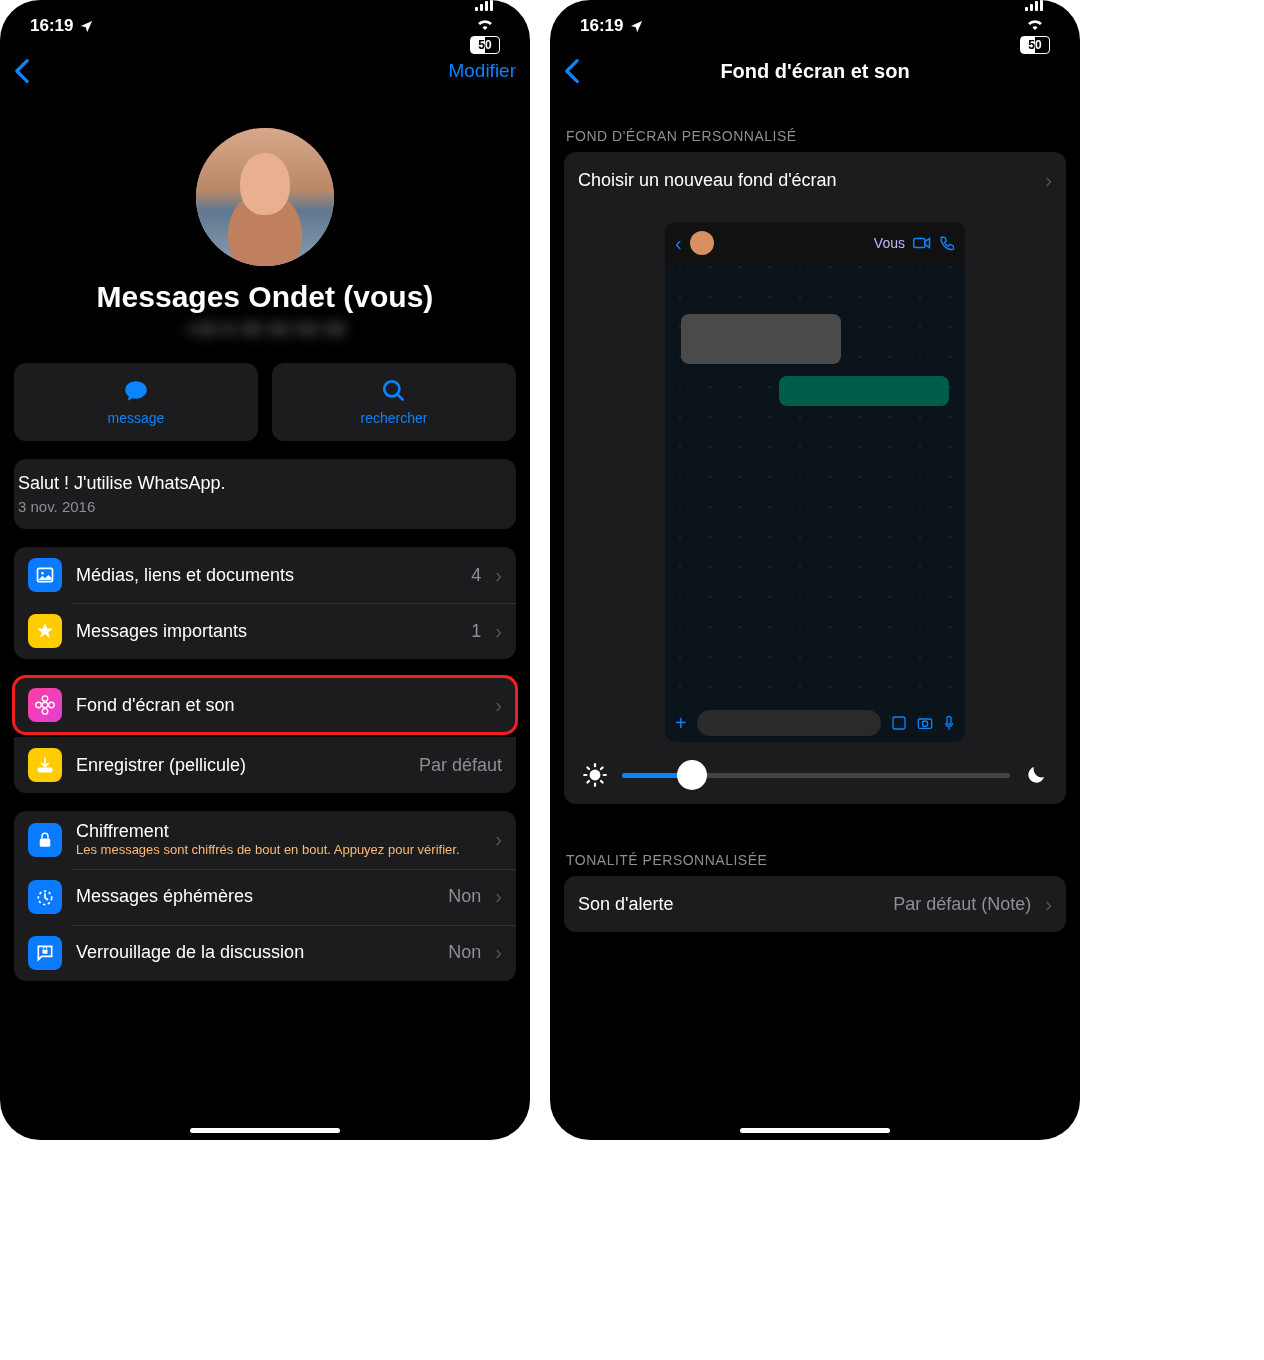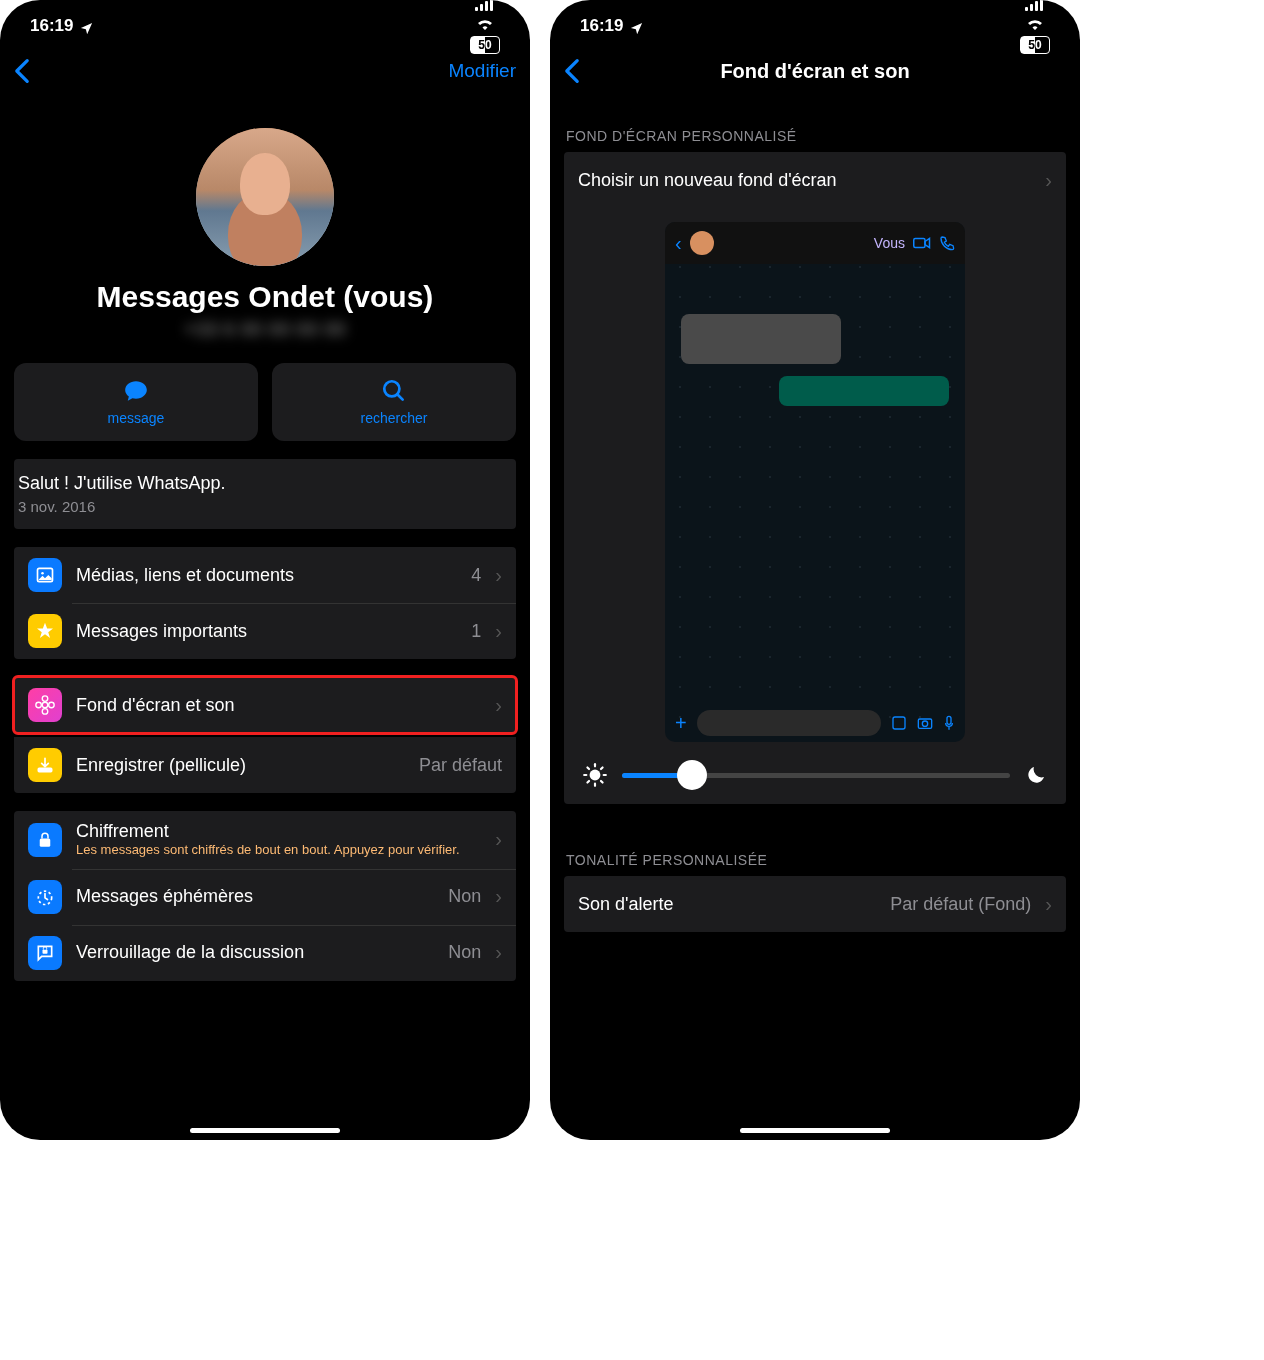--- a/index.html
+++ b/index.html
@@ -24,21 +24,21 @@
   .phone.left { margin-left: 0; }
   .status-bar {
     height: 44px;
     display: flex;
     justify-content: space-between;
     align-items: center;
     padding: 8px 30px 0;
     font-size: 17px;
     font-weight: 600;
   }
-  .status-left { display: flex; align-items: flex-end; gap: 6px; }
+  .status-left { display: flex; align-items: center; gap: 6px; }
   .status-right { display: flex; align-items: center; gap: 6px; flex-direction: column; }
   .batt {
     display: inline-flex; align-items: center;
     border: 1.5px solid #fff; border-radius: 4px;
     padding: 1px 3px; font-size: 12px; font-weight: 700;
     position: relative; background: linear-gradient(to right, #fff 50%, #000 50%);
     color: #000; width: 30px; justify-content: center;
   }
   .batt span { mix-blend-mode: difference; color: #fff; }
   .nav-bar {
@@ -68,21 +68,21 @@
   .avatar::after { content:''; position:absolute; left:32%; top:18%; width:36%; height:45%; background:#e8b090; border-radius:50% 50% 45% 45%; box-shadow: 0 50px 0 12px #c08060; }
   .contact-name { font-size: 30px; font-weight: 700; text-align:center; }
   .contact-phone { text-align:center; color:#888; font-size:20px; margin-top:4px; filter: blur(6px); }
   .action-row { display:flex; gap:14px; margin: 22px 0 18px; }
   .action-btn {
     flex:1; background:#1c1c1e; border-radius:12px; height:78px;
     display:flex; flex-direction:column; align-items:center; justify-content:center;
     gap:6px; color:#0a84ff;text-align:center;
   }
   .action-btn .lbl { font-size:14px; }
-  .card { background:#1c1c1e; border-radius:4px; margin-bottom:18px; overflow:hidden; }
+  .card { background:#1c1c1e; border-radius:12px; margin-bottom:18px; overflow:hidden; }
   .card.highlight { outline: 3px solid #f02020; outline-offset:-1px; }
   .row {
     display:flex; align-items:center; min-height:56px; padding: 10px 14px;
     gap:14px; position:relative;
   }
   .row + .row::before {
     content:''; position:absolute; top:0; left:58px; right:0; height:1px; background:#333;
   }
   .icon-sq {
     width:34px; height:34px; border-radius:8px; display:flex; align-items:center; justify-content:center;
@@ -418,20 +418,20 @@
           </span>
       </div>
     </div>
   </div>
 
   <div class="section-hdr">Tonalité personnalisée</div>
   <div class="content">
     <div class="card">
       <div class="row no-icon">
         <div class="row-label">Son d'alerte</div>
-        <div class="row-val">Par défaut (Fond)</div>
+        <div class="row-val">Par défaut (Note)</div>
         <div class="chev">›</div>
       </div>
     </div>
   </div>
 
   <div class="home-ind"></div>
 </div>
 
 </body></html>

